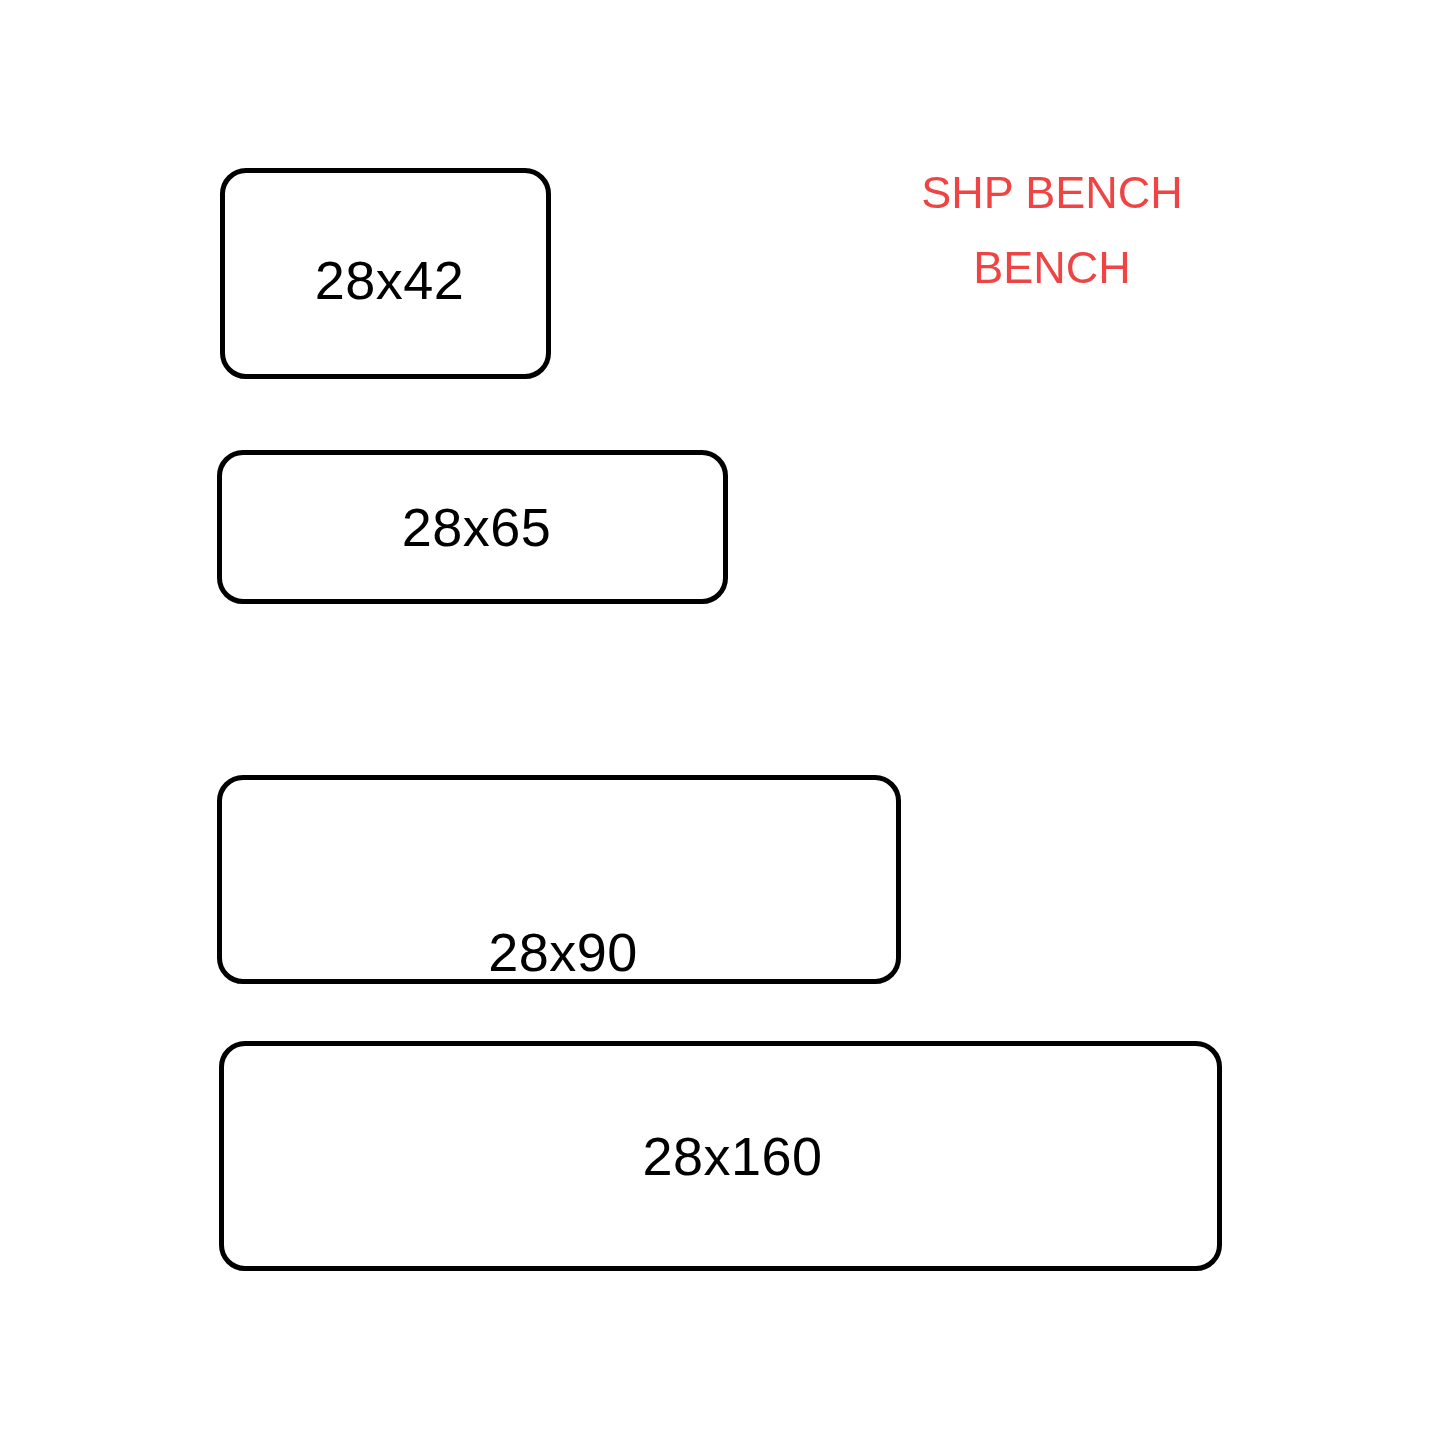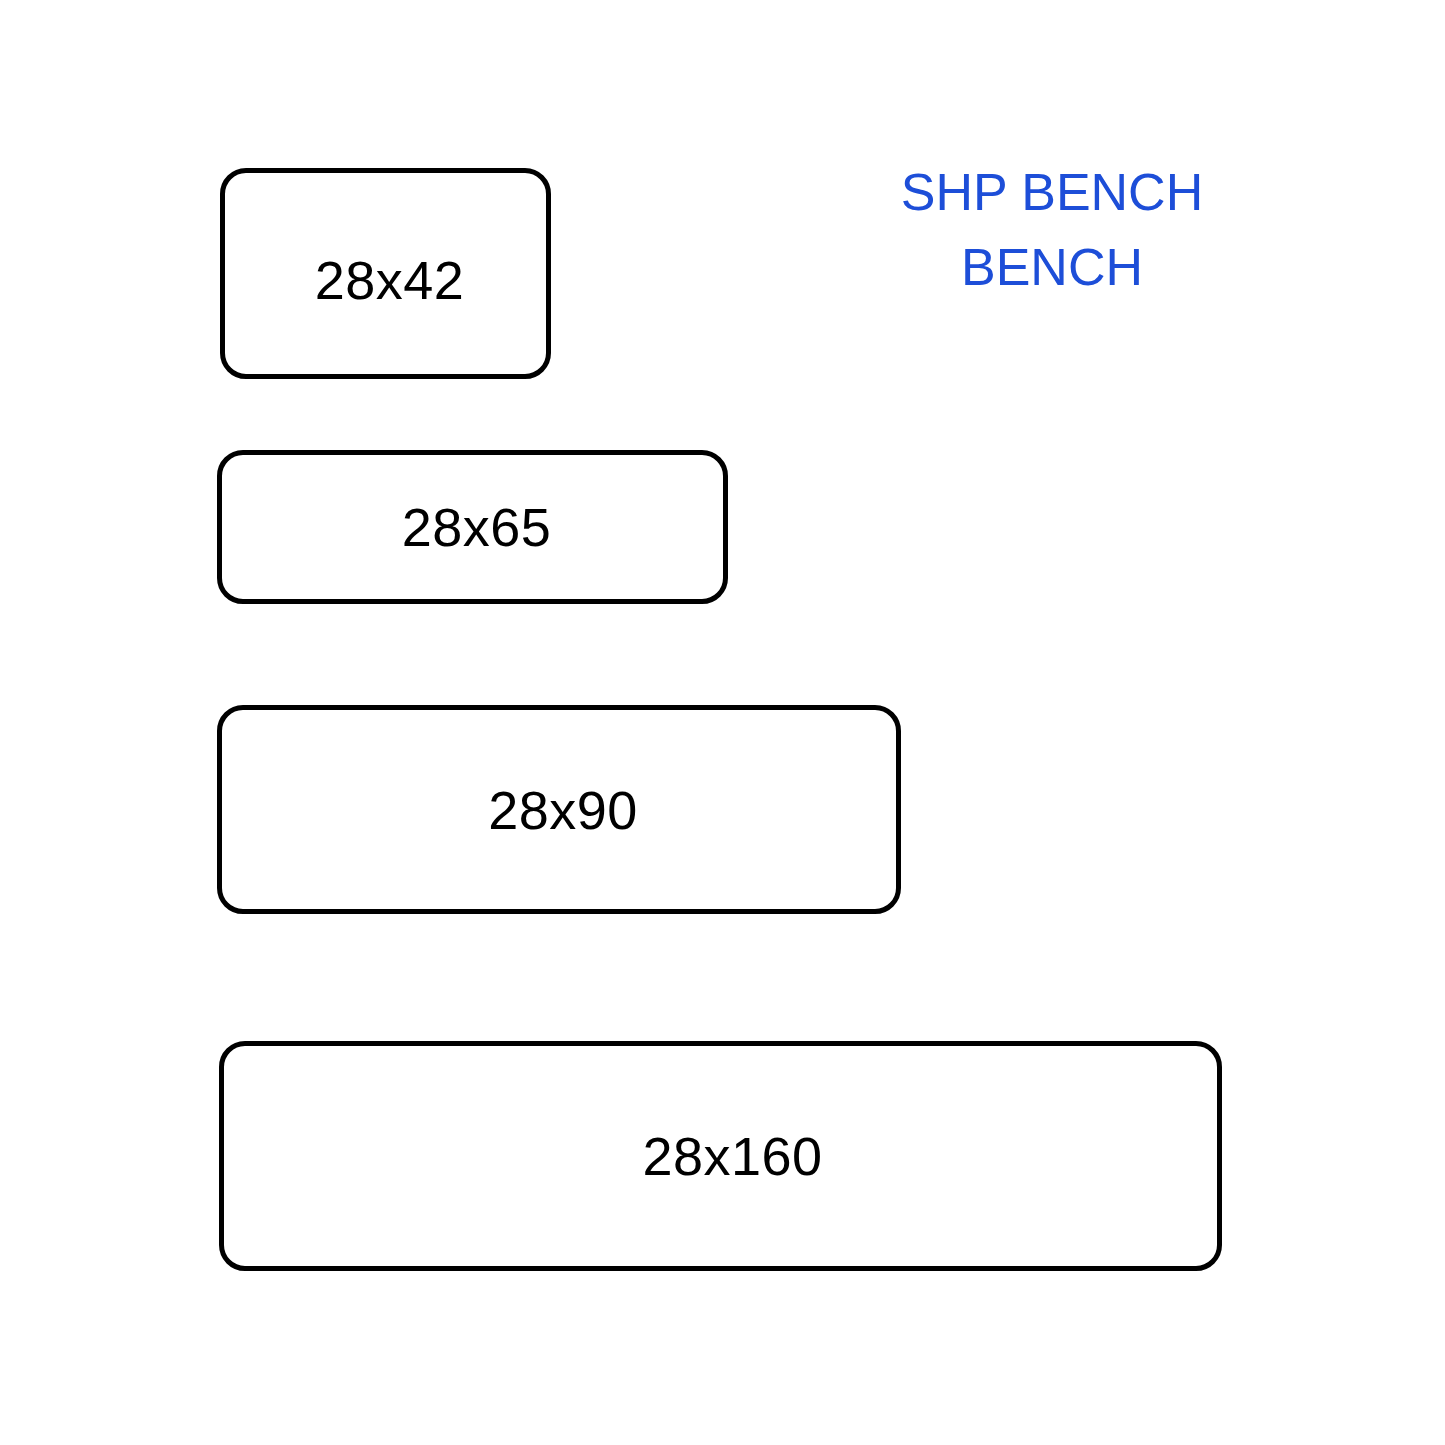--- a/index.html
+++ b/index.html
@@ -17,23 +17,23 @@
     height: 1445px;
     background: #ffffff;
     overflow: hidden;
   }
   .title-block {
     position: absolute;
     left: 822px;
     top: 155px;
     width: 460px;
     text-align: center;
-    color: #1d4ed8;
+    color: #ef4444;
     font-family: "Liberation Sans", sans-serif;
-    font-size: 52px;
+    font-size: 45px;
     font-weight: 400;
     line-height: 75px;
     letter-spacing: 0px;
     white-space: nowrap;
   }
   .title-line {
     display: block;
   }
   .board {
     position: absolute;
@@ -51,21 +51,21 @@
     font-size: 54px;
     font-weight: 400;
     line-height: 1;
     letter-spacing: 0.5px;
     white-space: nowrap;
     user-select: none;
   }
   
   #board-0 { left: 220px; top: 168px;  width: 331px;  height: 211px; }
   #board-1 { left: 217px; top: 450px;  width: 511px;  height: 154px; }
-  #board-2 { left: 217px; top: 705px;  width: 684px;  height: 209px; }
+  #board-2 { left: 217px; top: 775px;  width: 684px;  height: 209px; align-items: flex-end; }
   #board-3 { left: 219px; top: 1041px; width: 1003px; height: 230px; }
   
   #board-0 .board-label { transform: translateX(4px); margin-top: 12px; }
   #board-1 .board-label { transform: translateX(4px); }
   #board-2 .board-label { transform: translateX(4px); }
   #board-3 .board-label { transform: translateX(12px); }
 </style>
 </head>
 <body>
 

